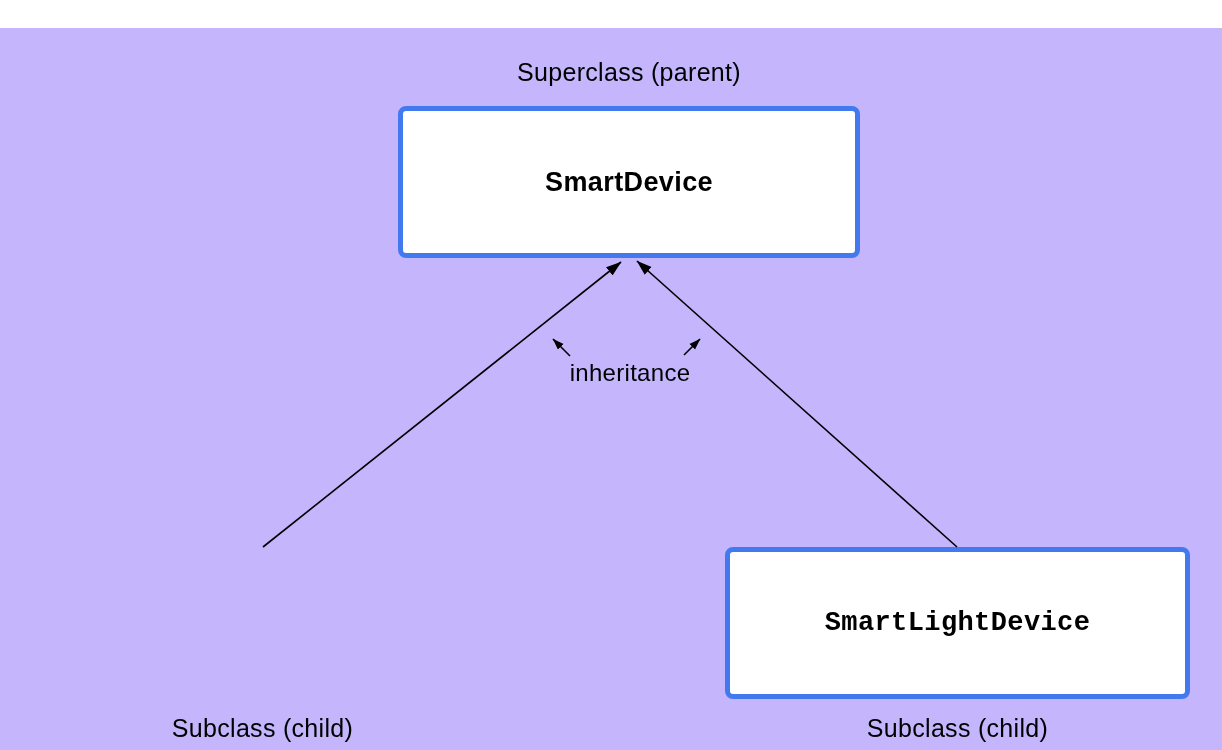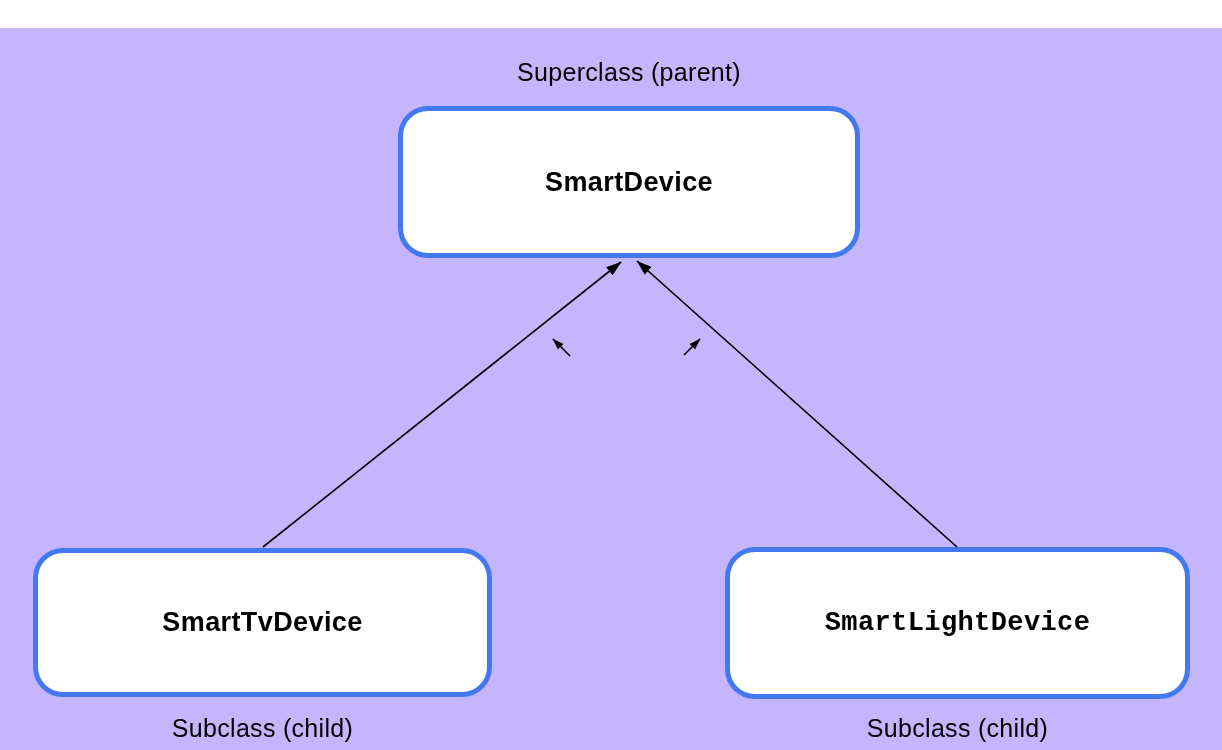--- a/index.html
+++ b/index.html
@@ -23,21 +23,21 @@
     width: 1222px;
     height: 750px;
     z-index: 2;
     pointer-events: none;
   }
   .node-box {
     position: absolute;
     box-sizing: border-box;
     background: #ffffff;
     border: 5px solid #4379ee;
-    border-radius: 30px;
+    border-radius: 8px;
     display: flex;
     align-items: center;
     justify-content: center;
     z-index: 1;
   }
   .node-box .node-label {
     font-size: 27px;
     font-weight: 600;
     letter-spacing: 0.4px;
     color: #000000;
@@ -95,24 +95,22 @@
 
     <line x1="684" y1="327" x2="700" y2="311" stroke="#000000" stroke-width="1.6" marker-end="url(#arrow-small)"></line>
   </svg>
 
   <div class="caption caption-superclass">Superclass (parent)</div>
 
   <div class="node-box box-parent">
     <span class="node-label">SmartDevice</span>
   </div>
 
+  <div class="label-inheritance">inheritance</div>
 
-  <div class="node-box box-child-left">
-    <span class="node-label">SmartTvDevice</span>
-  </div>
 
   <div class="caption caption-subclass-left">Subclass (child)</div>
 
   <div class="node-box box-child-right">
     <span class="node-label">SmartLightDevice</span>
   </div>
 
   <div class="caption caption-subclass-right">Subclass (child)</div>
 
 </div>

